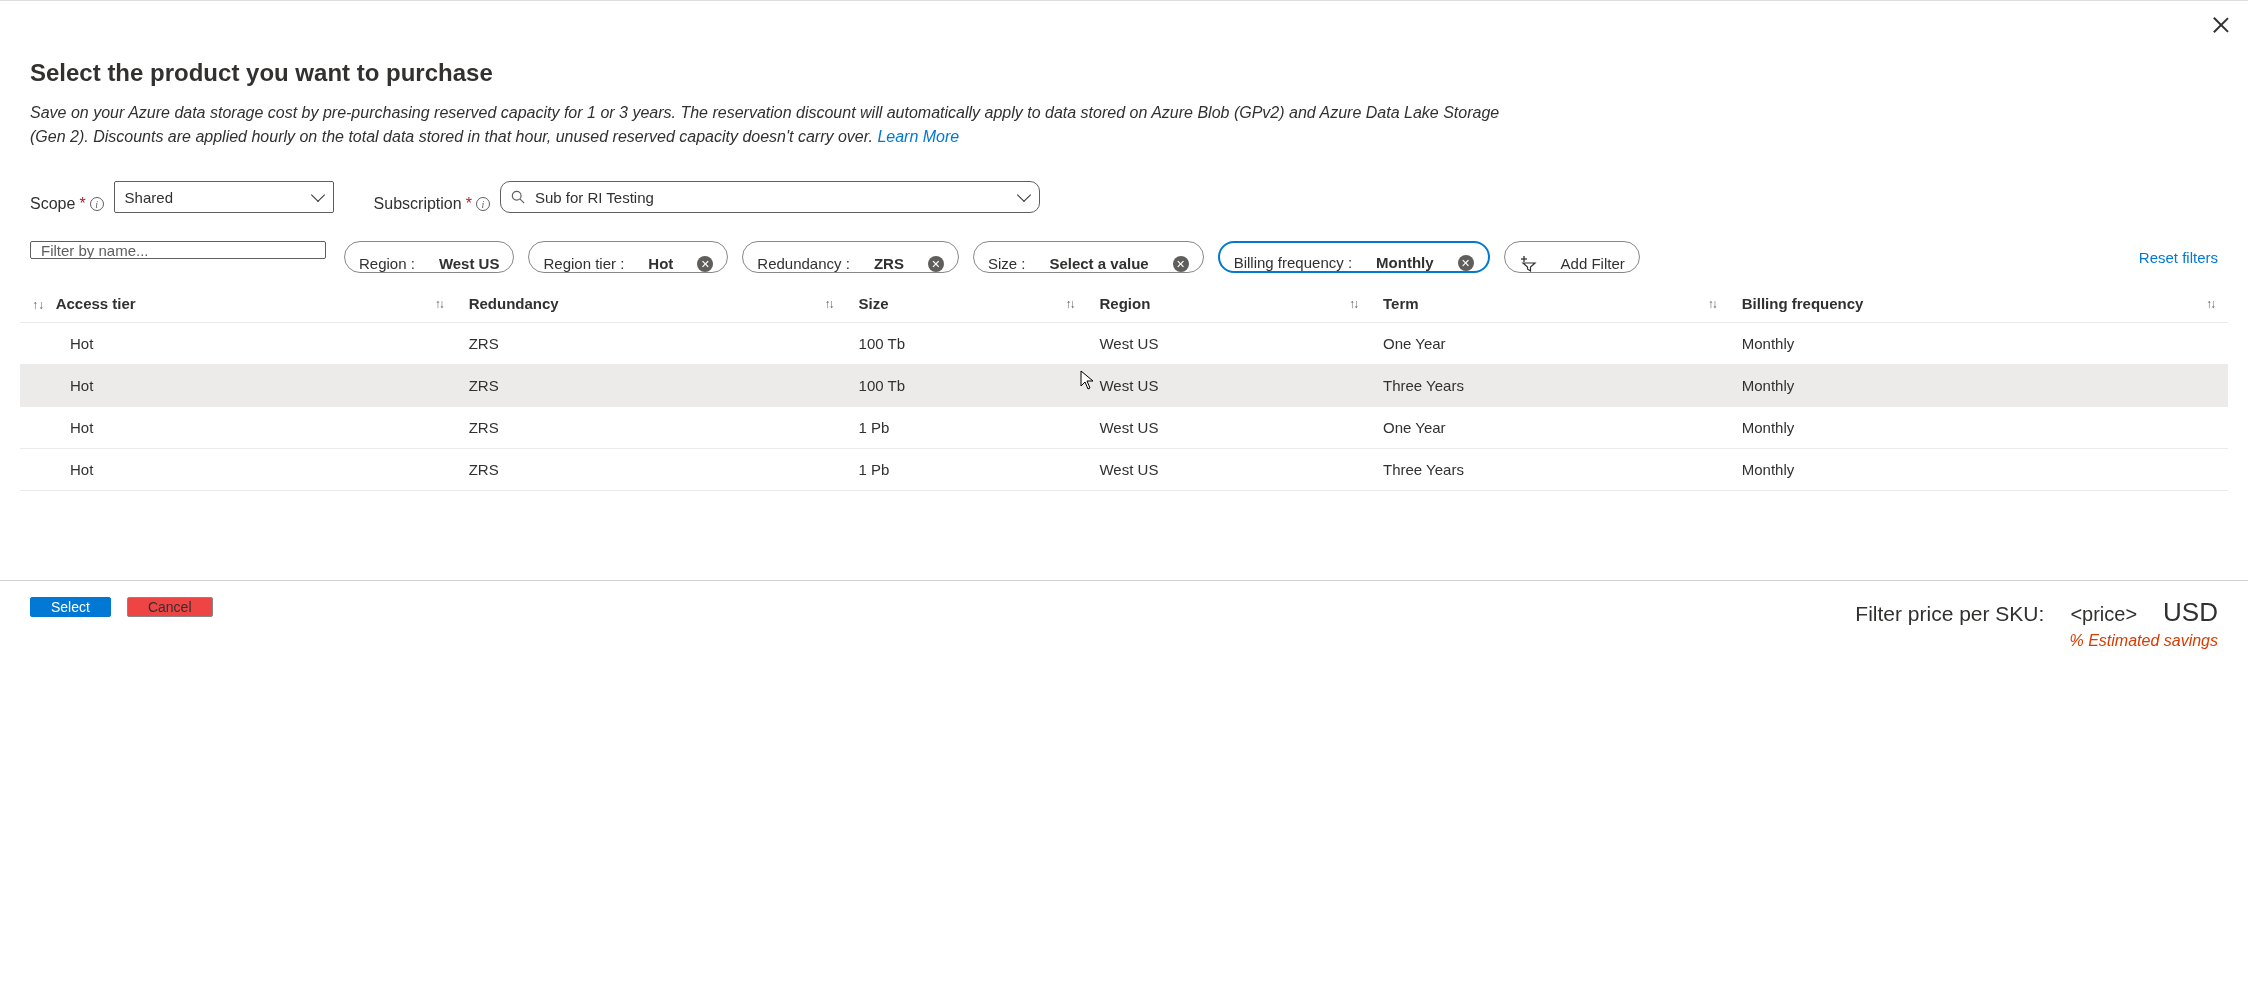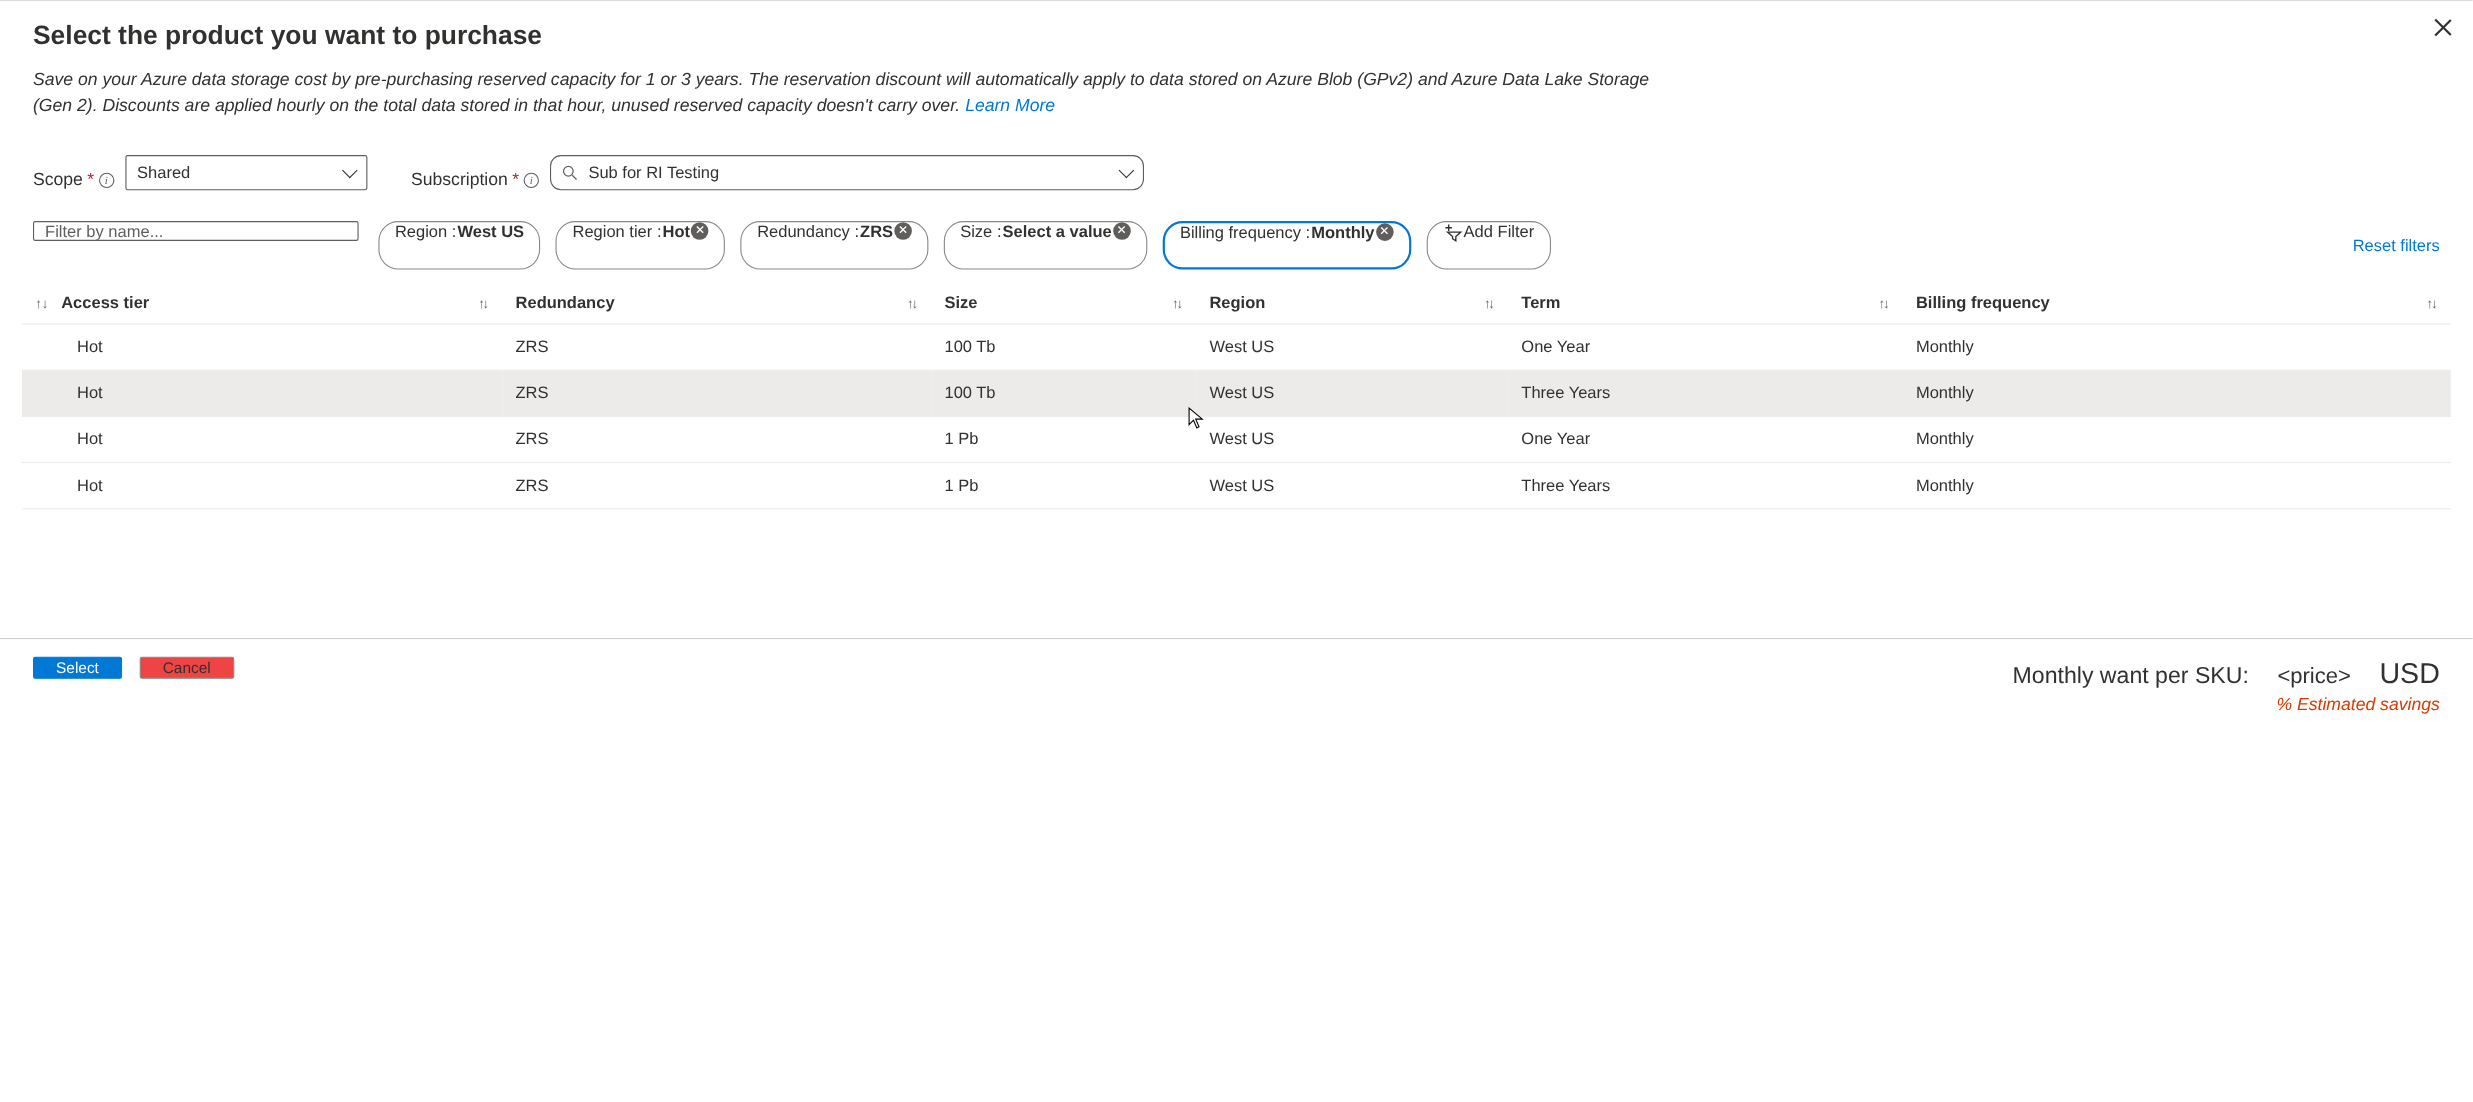--- a/index.html
+++ b/index.html
@@ -30,20 +30,21 @@
   width: 1.5px; height: 20px;
   background: #323130;
 }
 .close-x::before { transform: rotate(45deg); }
 .close-x::after { transform: rotate(-45deg); }
 
 h1.title {
   font-size: 24px;
   font-weight: 600;
   margin-bottom: 14px;
+  margin-top: 40px;
 }
 .desc {
   font-size: 16px;
   line-height: 1.5;
   margin-bottom: 32px;
   max-width: 1480px;
   font-style: italic;
 }
 .desc a { color: #0078d4; text-decoration: none; }
 
@@ -130,25 +131,25 @@
 
 .pill-wrap {
   display: flex;
   flex-wrap: wrap;
   gap: 14px;
   flex: 1;
 }
 .pill {
   border: 1px solid #8a8886;
   border-radius: 18px;
-  height: 44px;
+  height: 32px;
   padding: 0 14px;
   display: flex;
-  align-items: flex-start;
-  gap: 1px;
+  align-items: flex-end;
+  gap: 24px;
   font-size: 15px;
   background: #fff;
   cursor: pointer;
   white-space: nowrap;
 }
 .pill.active {
   border: 2px solid #0078d4;
 }
 .pill .pill-label { font-weight: 400; }
 .pill .pill-value { font-weight: 600; }
@@ -420,19 +421,19 @@
   </svg>
 
 </div>
 
 <div class="footer">
   <button class="btn btn-primary">Select</button>
   <button class="btn btn-secondary">Cancel</button>
 
   <div class="price-area">
     <div class="price-line">
-      <span class="price-label">Monthly want per SKU:</span>
+      <span class="price-label">Filter price per SKU:</span>
       <span class="price-val">&lt;price&gt;</span>
       <span class="price-cur">USD</span>
     </div>
     <div class="savings">% Estimated savings</div>
   </div>
 </div>
 
 </body></html>

